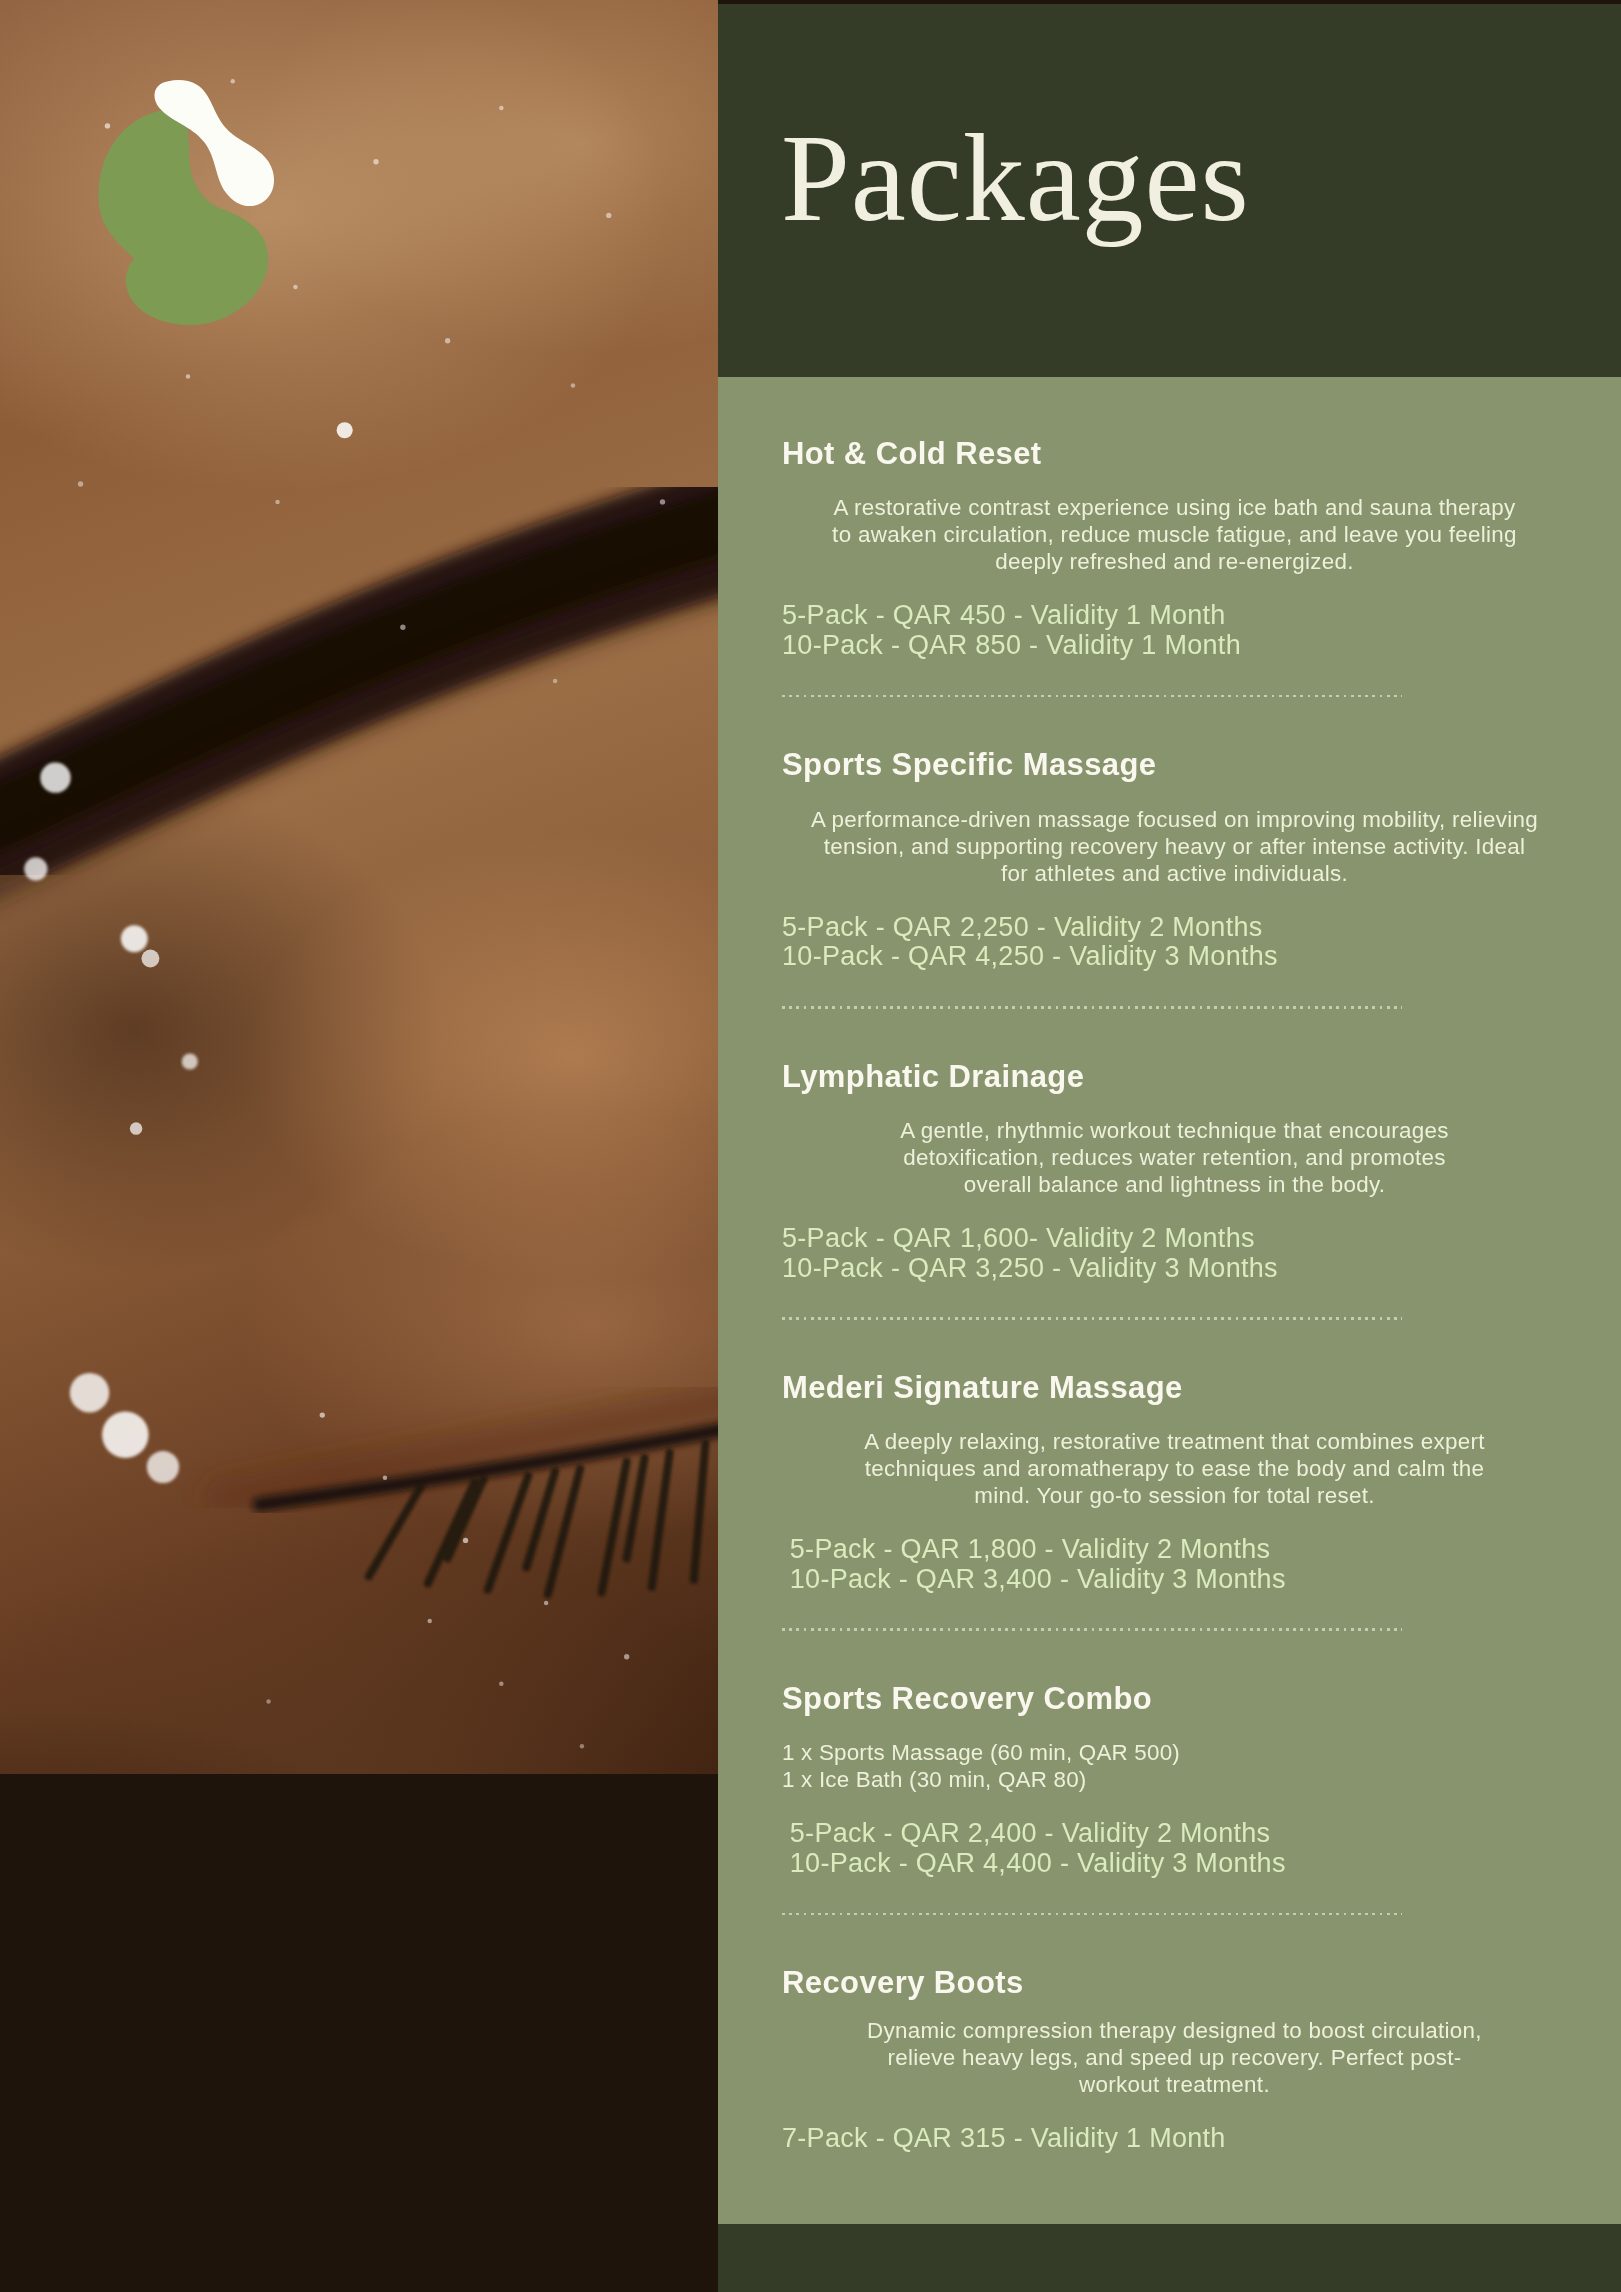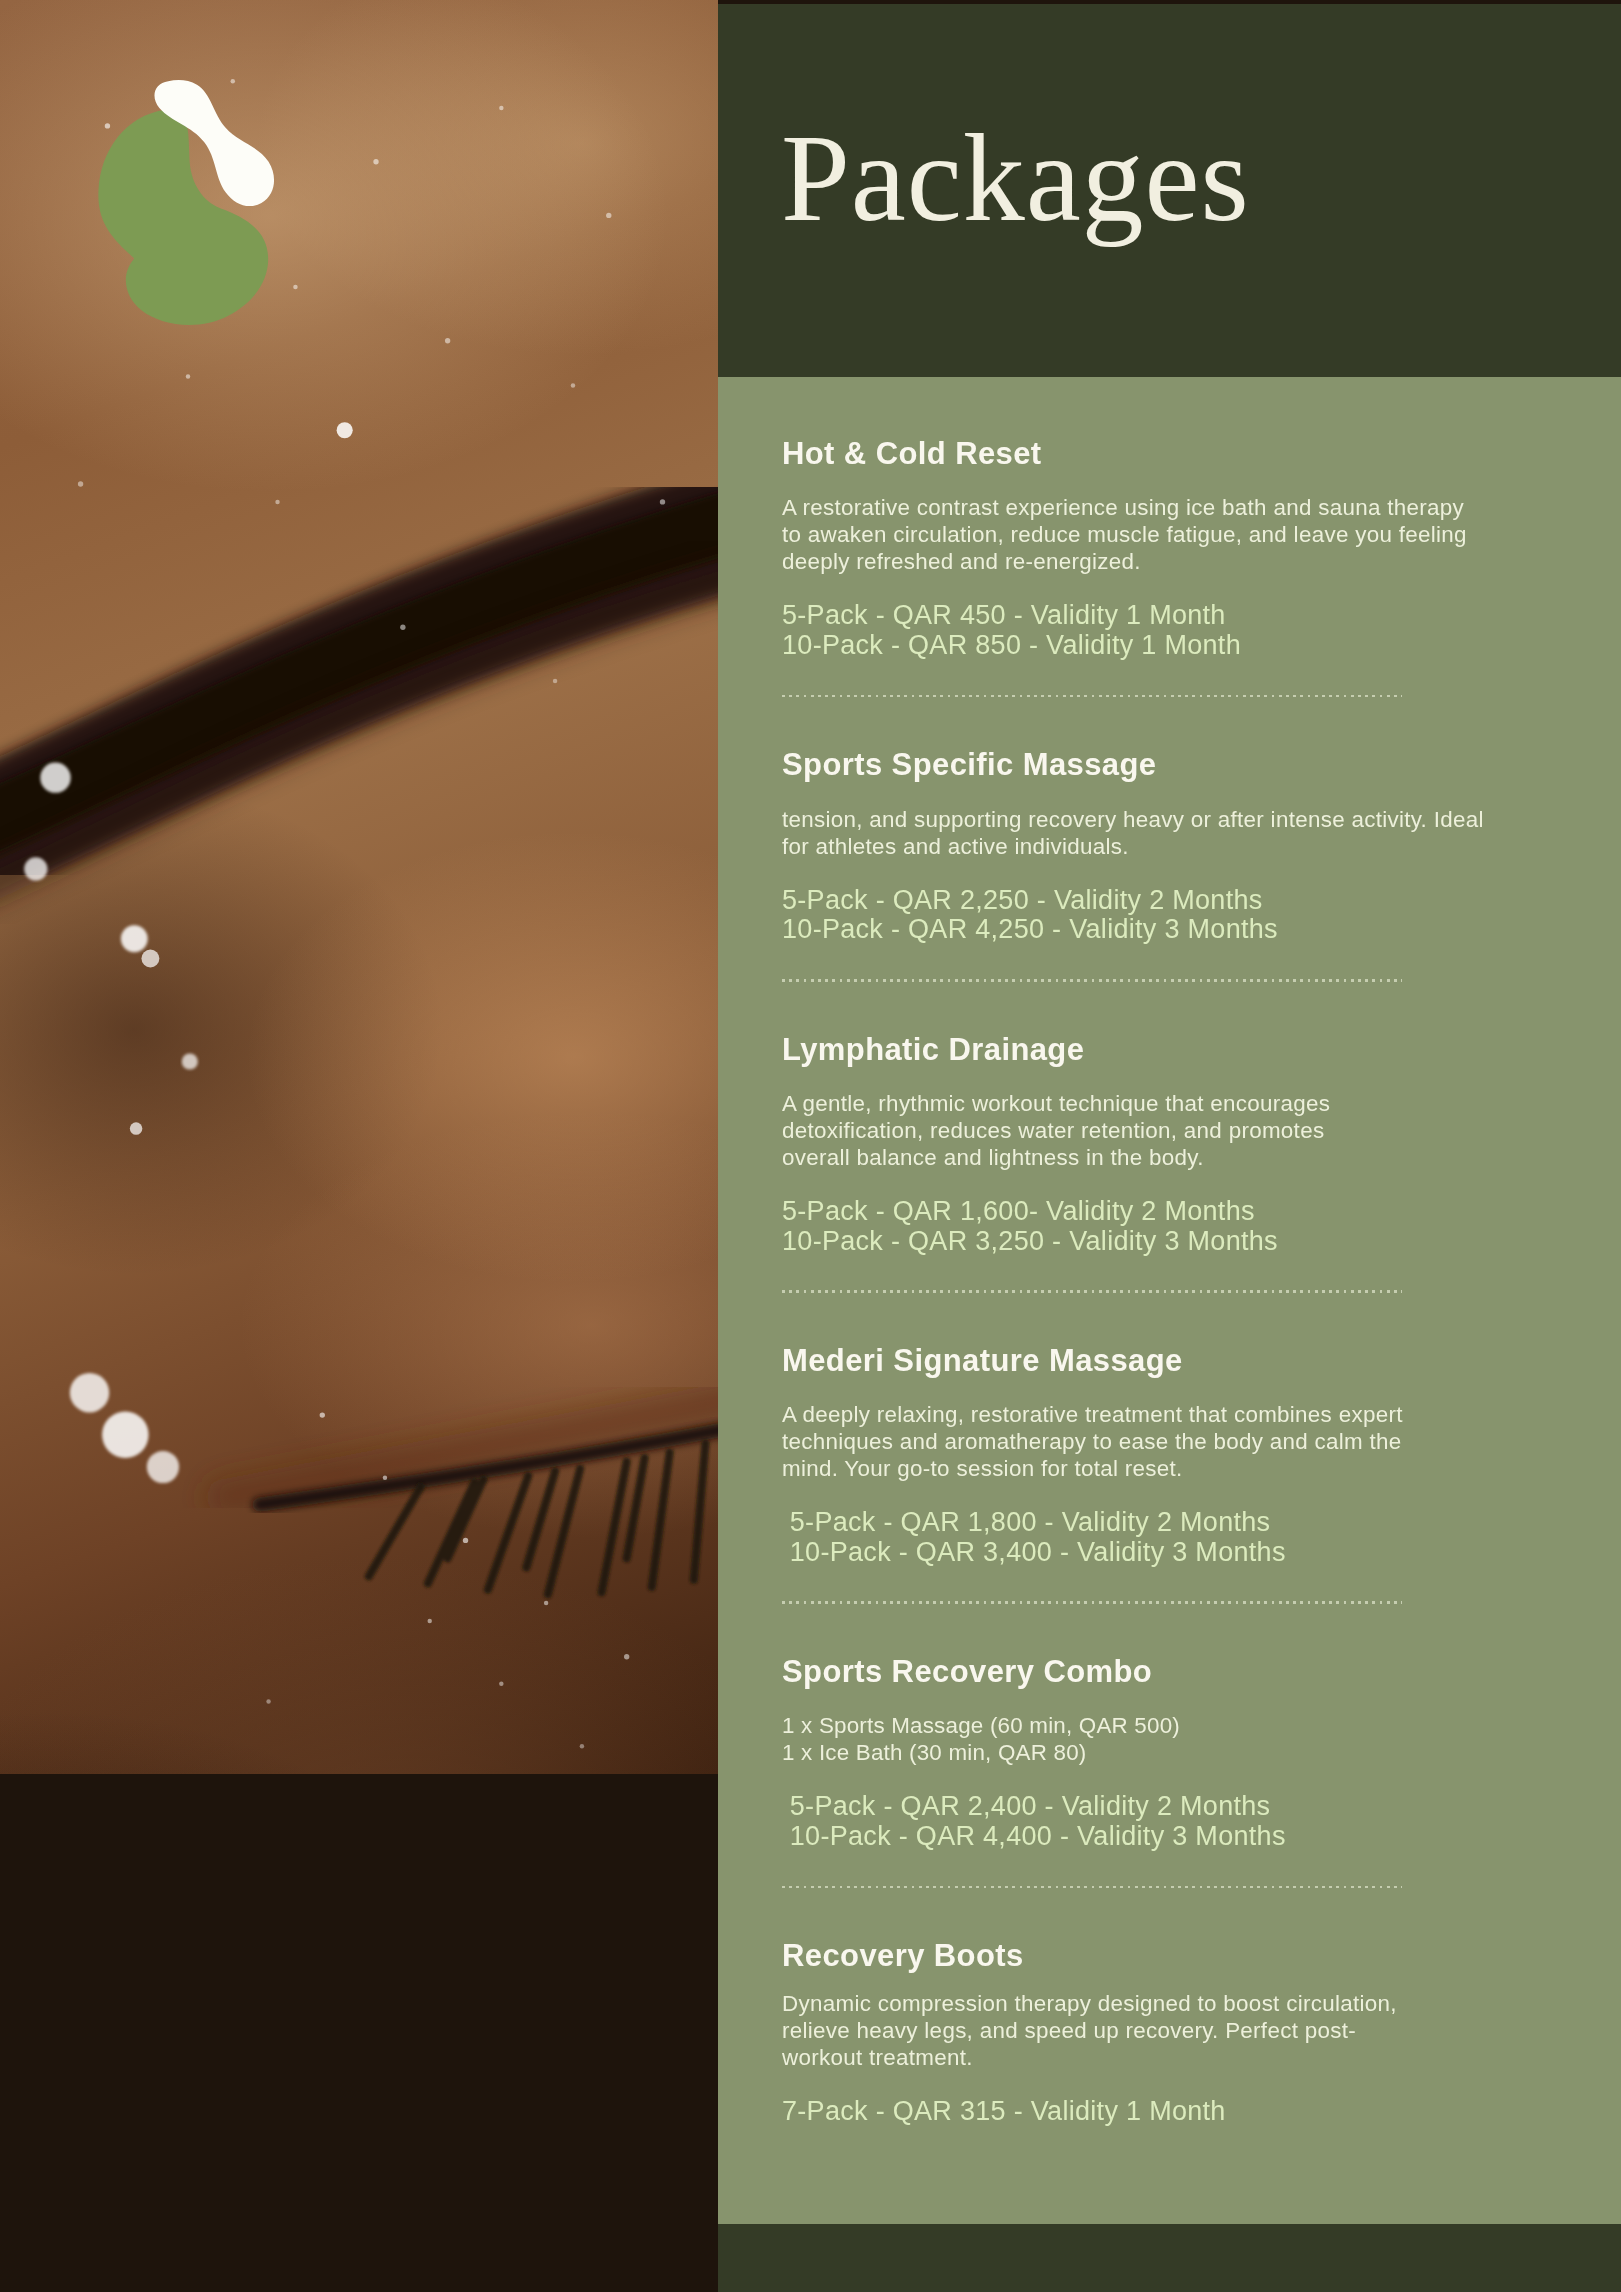--- a/index.html
+++ b/index.html
@@ -39,21 +39,21 @@
   .panel-header{position:absolute;left:0;top:0;width:903px;height:373px;background:var(--header-bg);}
   .page-title{position:absolute;left:63px;top:97px;margin:0;font-family:"Liberation Serif",serif;
     font-weight:400;font-size:124px;line-height:1.25;letter-spacing:0.9px;color:var(--title-text);}
   .panel-strip{position:absolute;left:0;bottom:0;width:903px;height:73px;background:var(--strip-bg);}
   .panel-content{position:absolute;left:0;top:373px;width:903px;height:1846px;overflow:hidden;
     padding:59px 54px 0 64px;}
 
   .pkg-title{margin:0 0 22.4px 0;font-size:31px;font-weight:700;line-height:36px;
     letter-spacing:0.4px;color:var(--heading-text);}
   .pkg-title.tight{margin-bottom:16px;}
-  .pkg-desc{margin:0 0 26px 0;}
+  .pkg-desc{margin:0 0 26px 0;text-align:center;}
   .dline{font-size:22.4px;line-height:27px;color:var(--body-text);white-space:pre;letter-spacing:0.3px;}
   .iline{font-size:22.4px;line-height:27px;color:var(--body-text);white-space:pre;letter-spacing:0.2px;}
   .pkg-items{margin:0 0 26px 0;}
   .pline{font-size:27px;font-weight:400;line-height:29.6px;color:var(--price-text);
     white-space:pre;letter-spacing:0.3px;}
   .divider{width:620px;height:2.7px;margin:34px 0 50px 0;opacity:.6;
     background:repeating-linear-gradient(90deg,var(--divider-dots) 0 2.7px,transparent 2.7px 7.2px);}
 
   
   .footer{position:absolute;left:91px;top:2131px;color:var(--footer-text);
@@ -165,20 +165,21 @@
         <div class="pkg-prices">
           <div class="pline">5-Pack - QAR 450 - Validity 1 Month</div>
           <div class="pline">10-Pack - QAR 850 - Validity 1 Month</div>
         </div>
       </section>
       <div class="divider"></div>
 
       <section class="pkg">
         <h2 class="pkg-title">Sports Specific Massage</h2>
         <div class="pkg-desc">
+          <div class="dline">A performance-driven massage focused on improving mobility, relieving</div>
           <div class="dline">tension, and supporting recovery heavy or after intense activity. Ideal</div>
           <div class="dline">for athletes and active individuals.</div>
         </div>
         <div class="pkg-prices">
           <div class="pline">5-Pack - QAR 2,250 - Validity 2 Months</div>
           <div class="pline">10-Pack - QAR 4,250 - Validity 3 Months</div>
         </div>
       </section>
       <div class="divider"></div>
 

